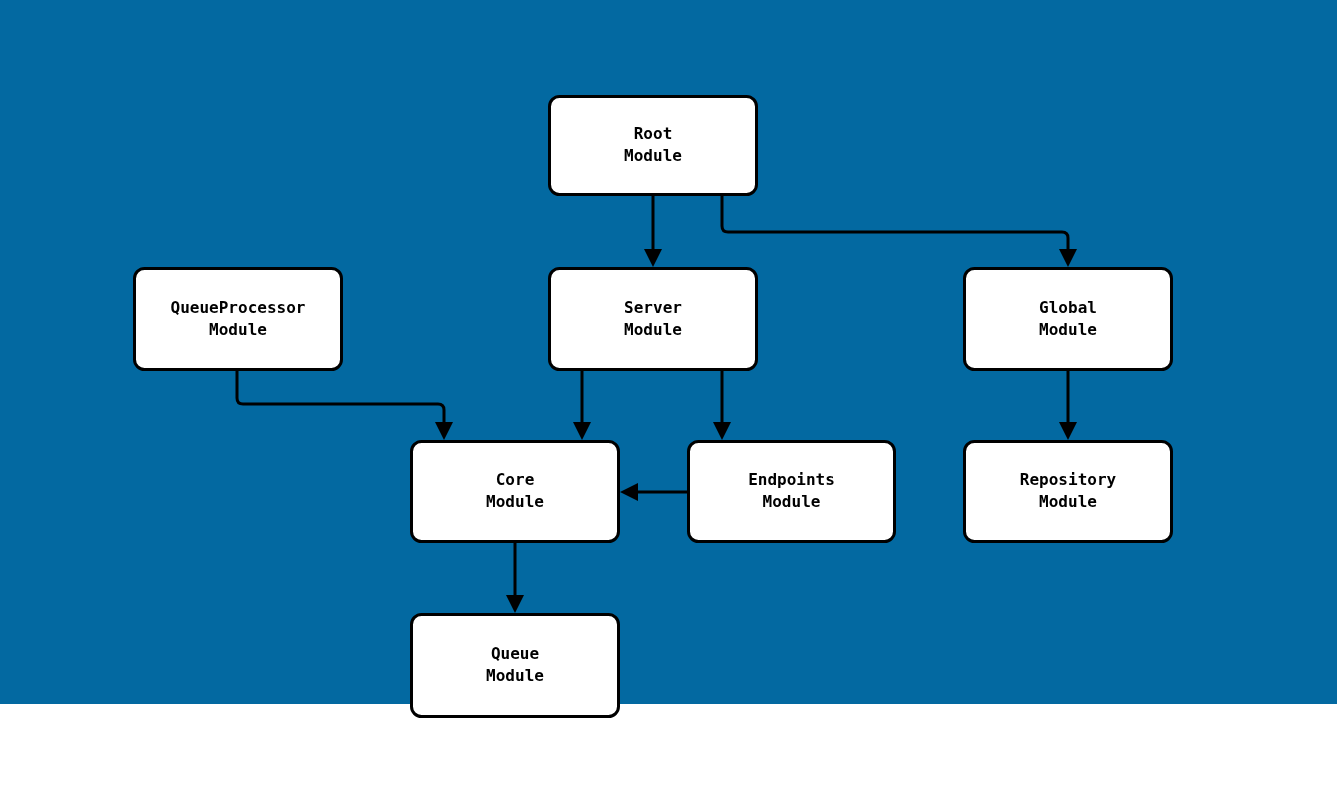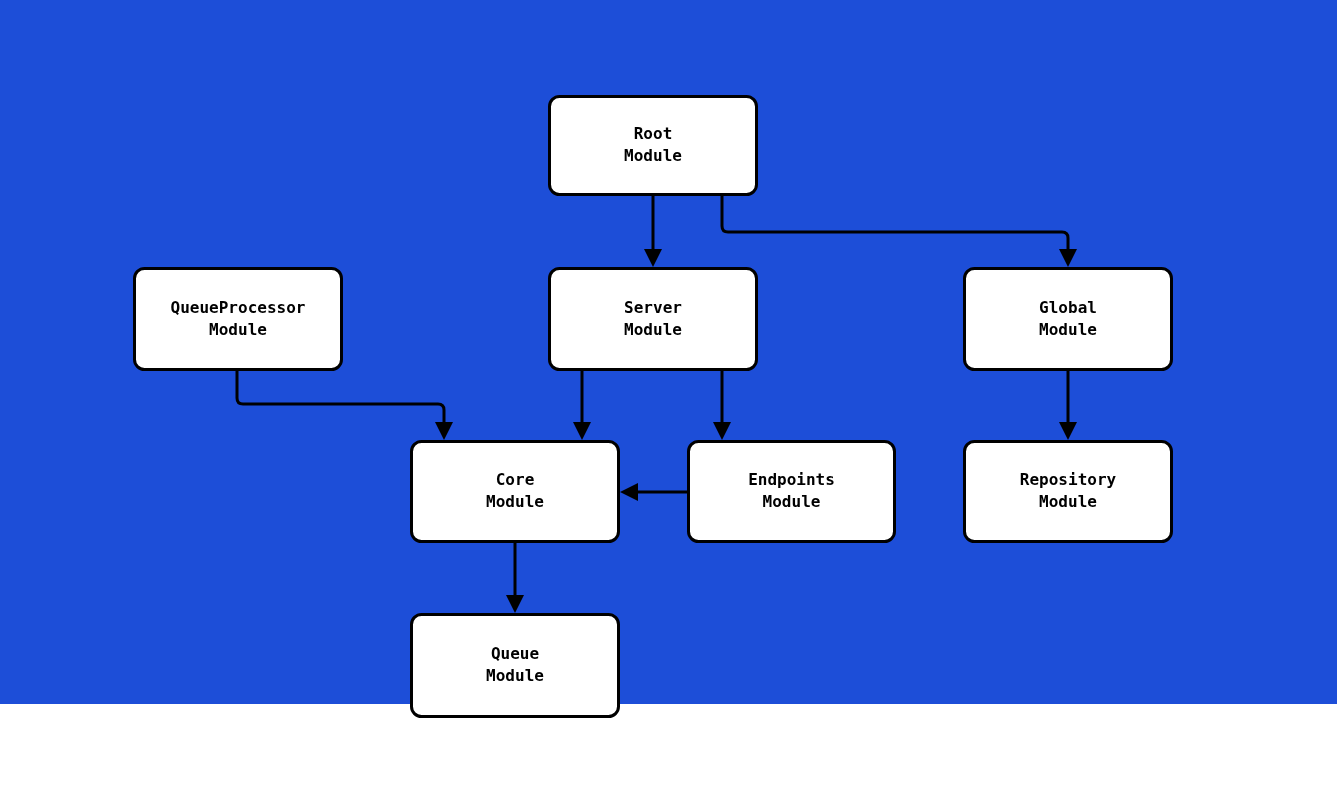--- a/index.html
+++ b/index.html
@@ -11,21 +11,21 @@
   body {
     width: 1337px;
     height: 809px;
     font-family: "DejaVu Sans Mono", "Liberation Mono", monospace;
     overflow: hidden;
   }
   #diagram-root {
     position: relative;
     width: 1337px;
     height: 704px;
-    background: #1d4ed8;
+    background: #0369a1;
   }
   svg.diagram-canvas {
     display: block;
     width: 1337px;
     height: 809px;
   }
   .node-shape {
     fill: #ffffff;
     stroke: #000000;
     stroke-width: 3;

